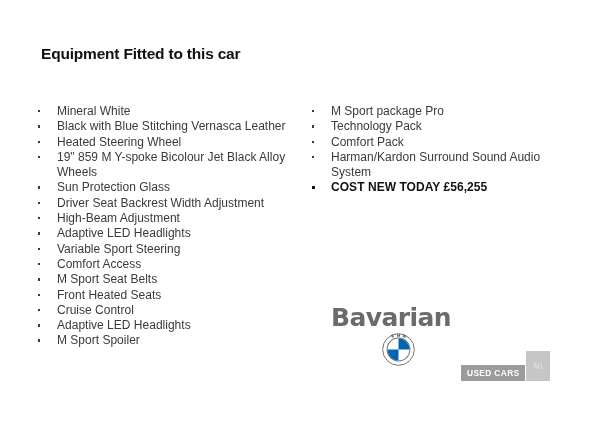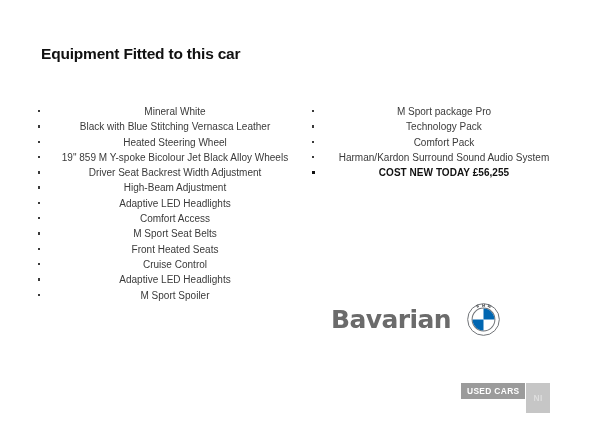--- a/index.html
+++ b/index.html
@@ -51,26 +51,25 @@
   .equip-col.right { left: 307px; width: 250px; }
 
   ul.equip-list {
     list-style: none;
     margin: 0;
     padding: 0;
   }
   ul.equip-list li.equip-item {
     position: relative;
     padding-left: 24px;
-    font-size: 10px;
+    font-size: 12px;
     line-height: 15.3px;
     color: #3a3a3a;
     margin: 0;
     letter-spacing: 0.01px;
-    text-align: center;
   }
   ul.equip-list li.equip-item .bullet-marker {
     position: absolute;
     left: 5px;
     top: 6px;
     width: 2.4px;
     height: 2.4px;
     background: #3a3a3a;
     display: block;
   }
@@ -92,20 +91,21 @@
     top: 303px;
     width: 240px;
     height: 84px;
   }
   .brand-lockup {
     position: absolute;
     left: 0;
     top: 0;
     display: flex;
     align-items: center;
+    flex-direction: column;
   }
   .brand-wordmark {
     font-size: 25px;
     font-weight: bold;
     color: #6b6b6b;
     letter-spacing: -0.6px;
     line-height: 30px;
     font-family: "DejaVu Sans", sans-serif;
   }
   .bmw-roundel {
@@ -114,23 +114,22 @@
     height: 33px;
     display: block;
   }
 
   
   .usedcars-badge {
     position: absolute;
     left: 130px;
     top: 56px;
     display: flex;
-    align-items: flex-start;
+    align-items: flex-end;
     height: 22px;
-    margin-top: 24px;
   }
   .usedcars-badge .badge-main {
     background: #9b9b9b;
     color: #ffffff;
     font-size: 8.4px;
     font-weight: bold;
     letter-spacing: 0.35px;
     padding: 0 6px;
     display: flex;
     align-items: center;
@@ -160,23 +159,25 @@
   <h1 class="page-title">Equipment Fitted to this car</h1>
 
   <div class="equipment-columns">
 
     <div class="equip-col left">
       <ul class="equip-list" id="left-list">
           <li class="equip-item"><span class="bullet-marker"></span><span>Mineral White</span></li>
           <li class="equip-item"><span class="bullet-marker"></span><span>Black with Blue Stitching Vernasca Leather</span></li>
           <li class="equip-item"><span class="bullet-marker"></span><span>Heated Steering Wheel</span></li>
           <li class="equip-item"><span class="bullet-marker"></span><span>19" 859 M Y-spoke Bicolour Jet Black Alloy Wheels</span></li>
+          <li class="equip-item"><span class="bullet-marker"></span><span>Sun Protection Glass</span></li>
           <li class="equip-item"><span class="bullet-marker"></span><span>Driver Seat Backrest Width Adjustment</span></li>
           <li class="equip-item"><span class="bullet-marker"></span><span>High-Beam Adjustment</span></li>
           <li class="equip-item"><span class="bullet-marker"></span><span>Adaptive LED Headlights</span></li>
+          <li class="equip-item"><span class="bullet-marker"></span><span>Variable Sport Steering</span></li>
           <li class="equip-item"><span class="bullet-marker"></span><span>Comfort Access</span></li>
           <li class="equip-item"><span class="bullet-marker"></span><span>M Sport Seat Belts</span></li>
           <li class="equip-item"><span class="bullet-marker"></span><span>Front Heated Seats</span></li>
           <li class="equip-item"><span class="bullet-marker"></span><span>Cruise Control</span></li>
           <li class="equip-item"><span class="bullet-marker"></span><span>Adaptive LED Headlights</span></li>
           <li class="equip-item"><span class="bullet-marker"></span><span>M Sport Spoiler</span></li>
         </ul>
     </div>
 
     <div class="equip-col right">

